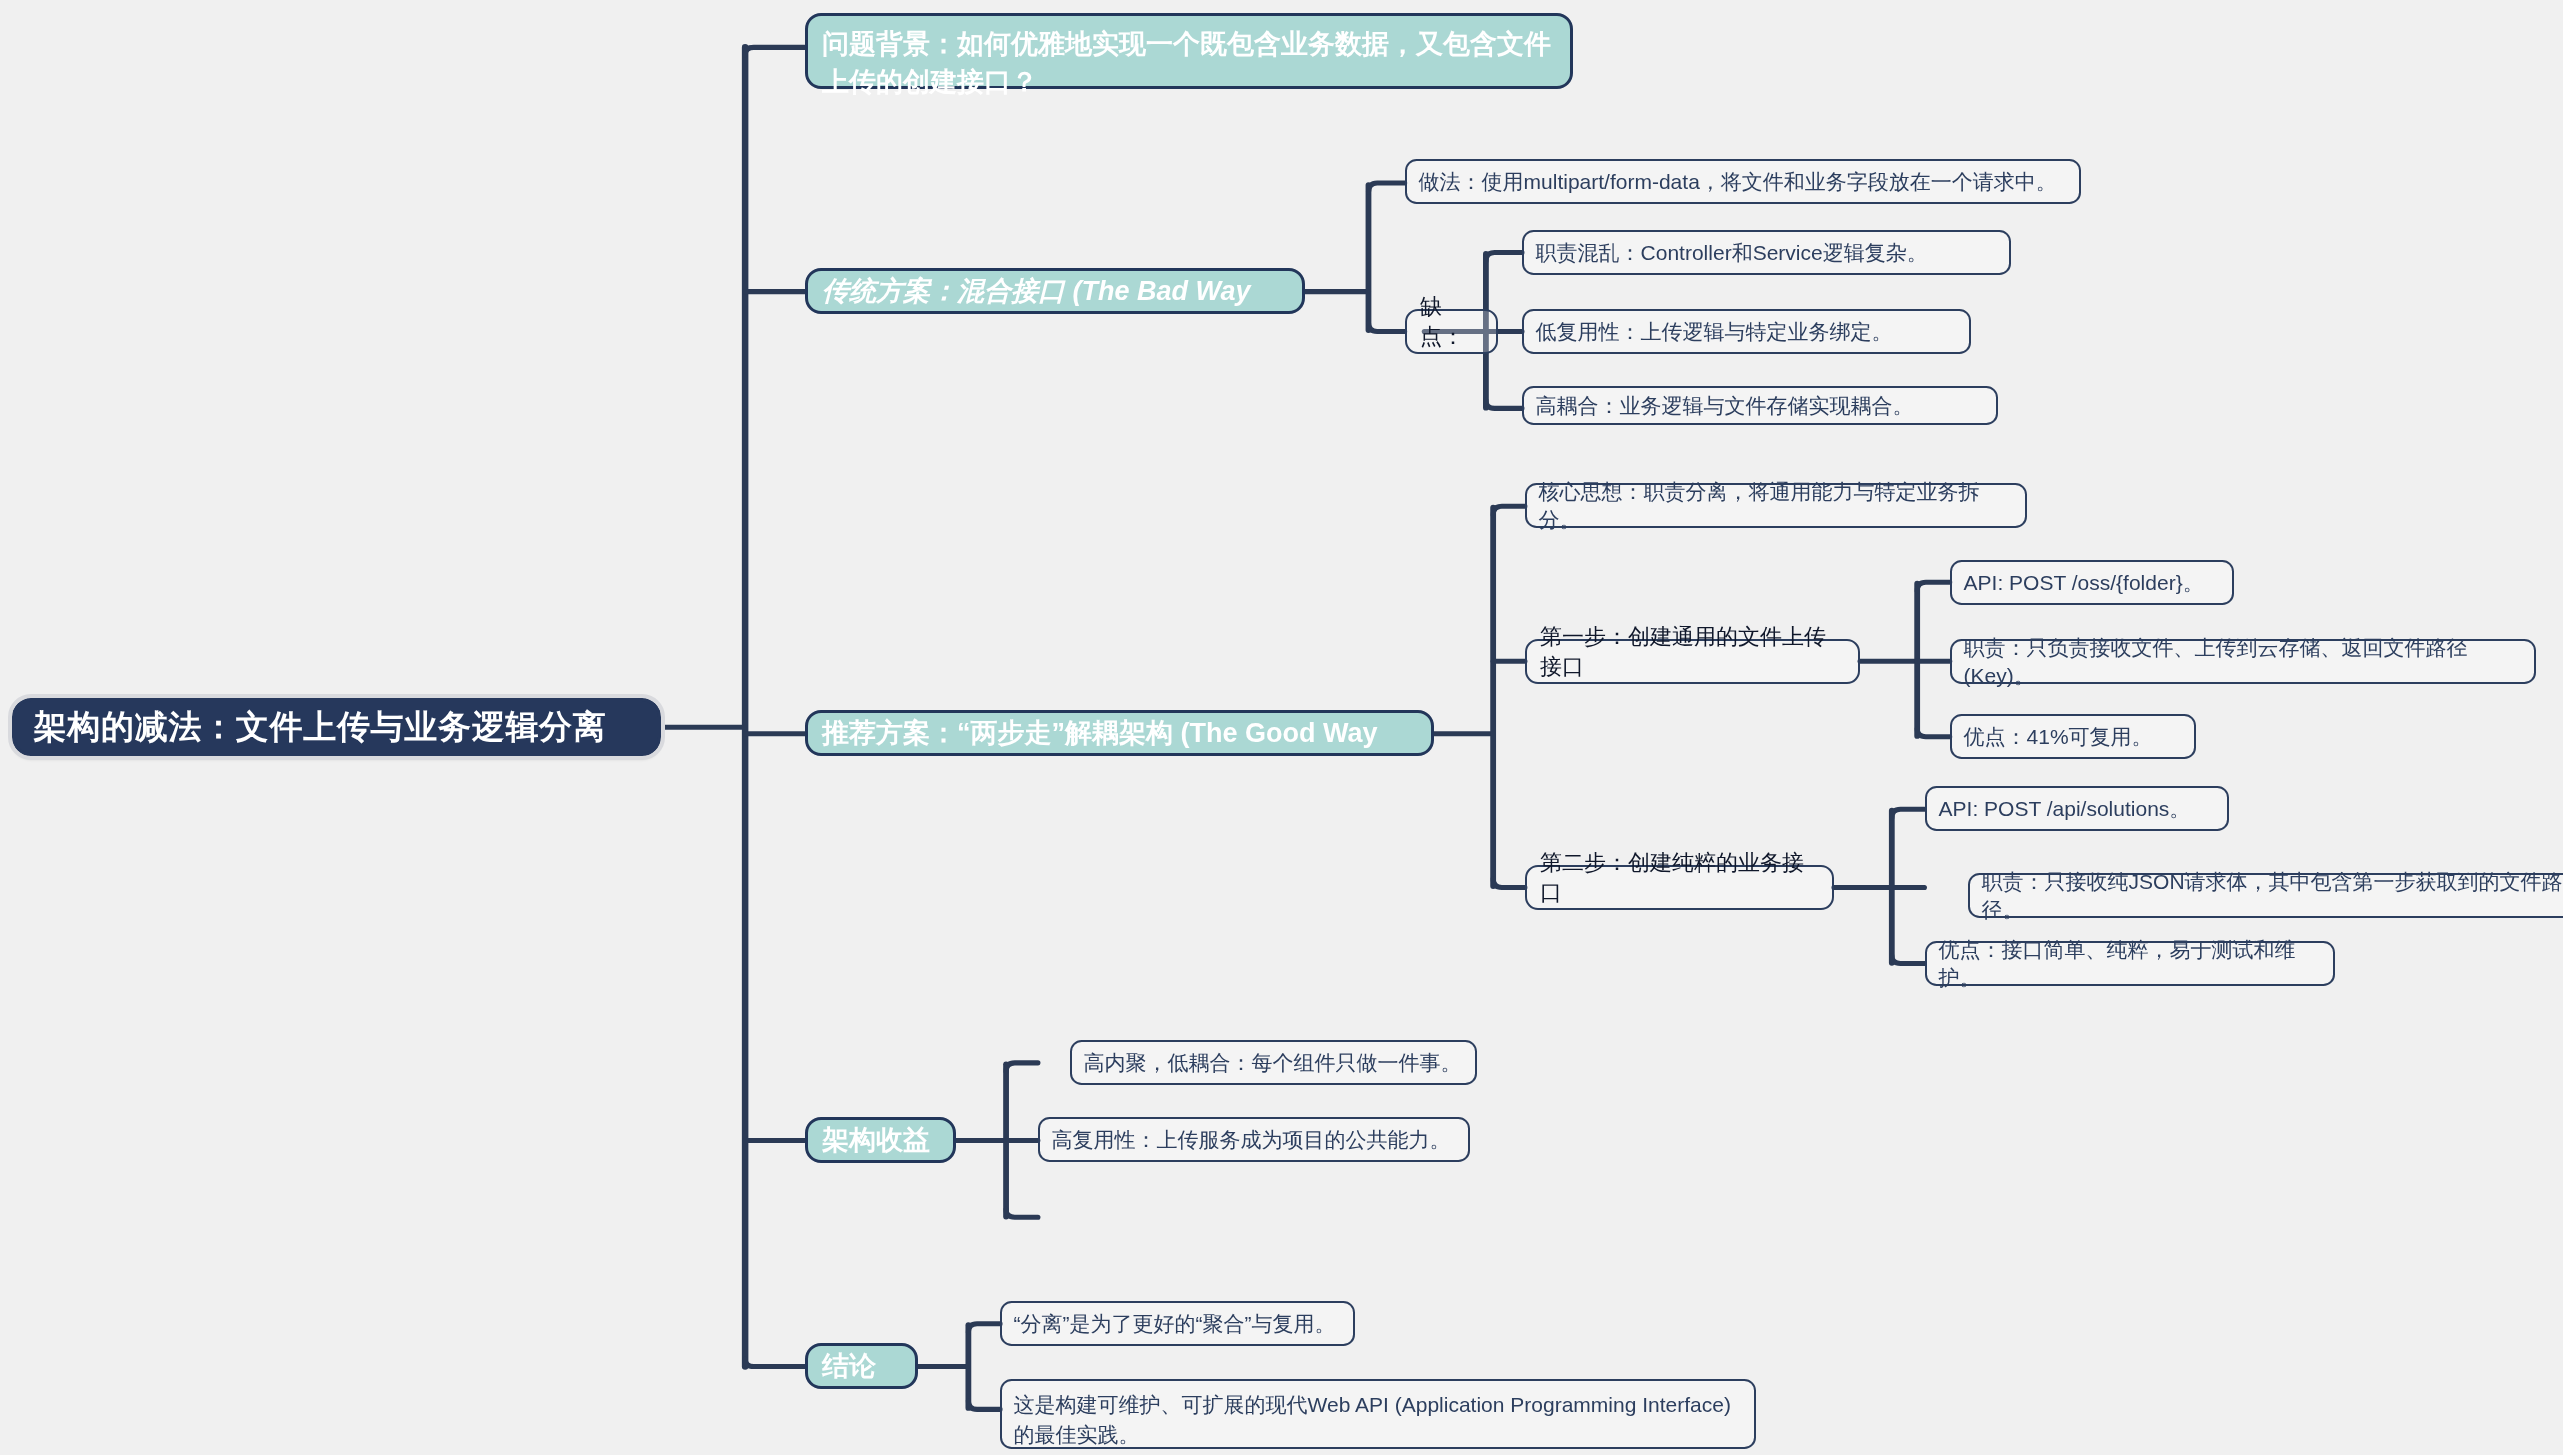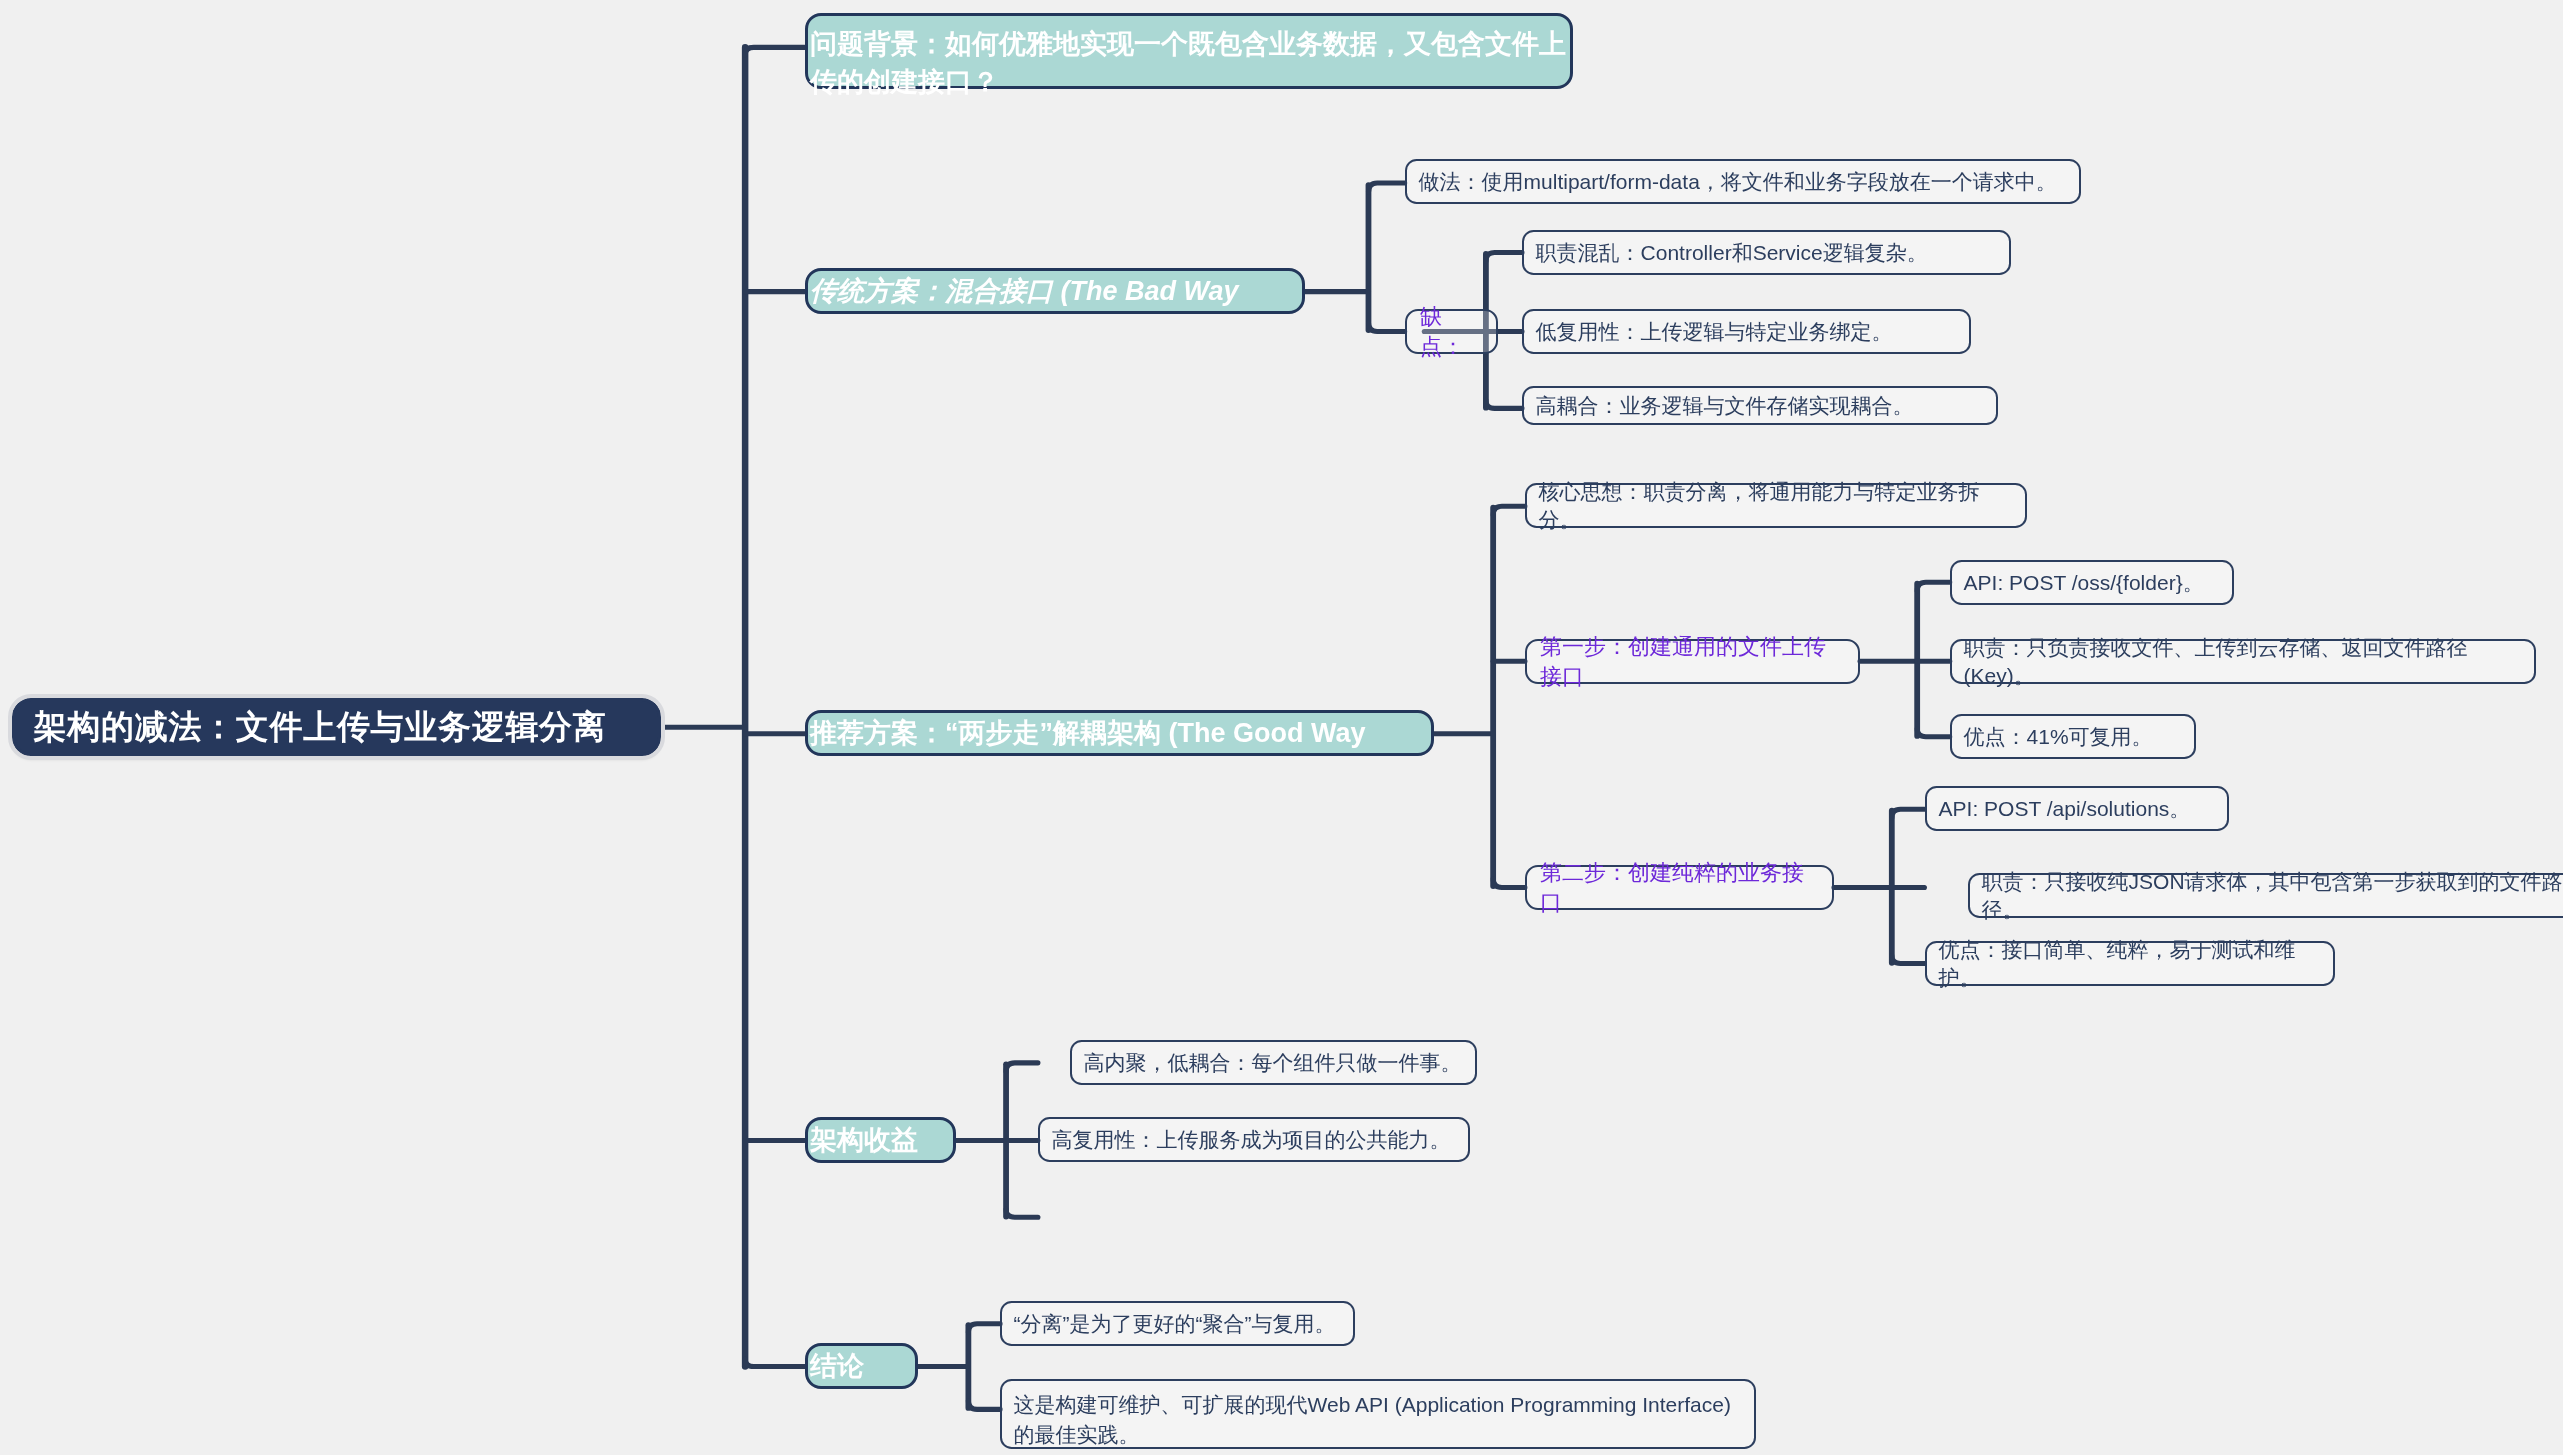--- a/index.html
+++ b/index.html
@@ -45,30 +45,31 @@
     box-shadow: 0 2.2px 3.6px rgba(0,0,0,0.18);
   }
   
   .node.l1 {
     background: #abd8d4;
     border: 3.6px solid #22365a;
     border-radius: 16px;
     color: #ffffff;
     font-size: 27px;
     font-weight: 600;
-    padding: 0 2px;
+    padding: 0 14px;
   }
   
   .node.l2 {
     background: rgba(255,255,255,0.28);
     border: 2.2px solid #2c3e5e;
     border-radius: 13px;
-    color: #6d28d9;
+    color: #0f172a;
     font-size: 22px;
     padding: 0 13px;
+    align-items: flex-end;
   }
   
   .node.l3 {
     background: rgba(255,255,255,0.28);
     border: 2.2px solid #2c3e5e;
     border-radius: 11.6px;
     color: #2c3e5e;
     font-size: 21px;
     padding: 0 11.6px;
   }

